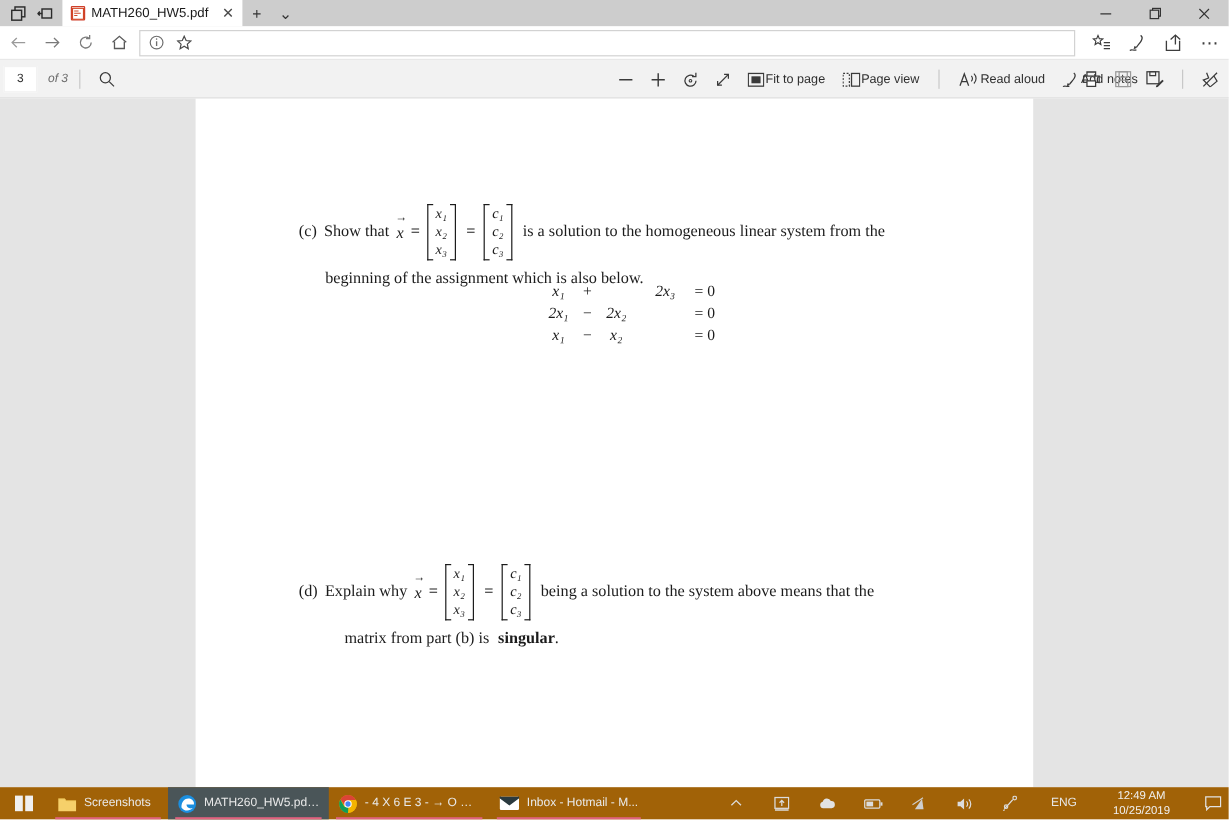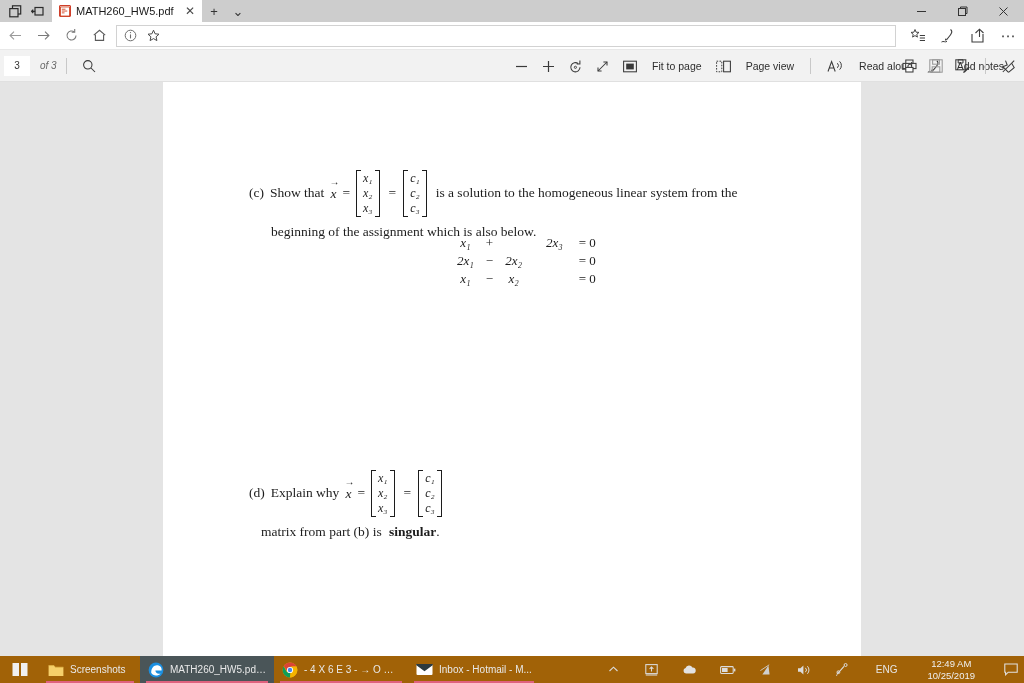--- a/index.html
+++ b/index.html
@@ -97,21 +97,21 @@
     border: 1px solid #f2f2f2; display: flex; align-items: center;
     justify-content: center; font-size: 10px; color: #333;
   }
   .pagecount { font-size: 10px; color: #6a6a6a; margin-left: 9px; font-style: italic; }
   .vsep { width: 1px; height: 16px; background: #c8c8c8; margin: 0 9px; }
   .tb-icon {
     height: 24px; display: flex; align-items: center; justify-content: center;
     color: #3a3a3a; padding: 0 6px;
   }
   .tb-item {
-    height: 24px; display: flex; align-items: center; gap: 15px;
+    height: 24px; display: flex; align-items: center; gap: 1px;
     padding: 0 7px; color: #2e2e2e; font-size: 10.5px; white-space: nowrap;
   }
   .pdfbar-left { display: flex; align-items: center; }
   .pdfbar-center {
     position: absolute; left: 508px; top: 0; height: 32px;
     display: flex; align-items: center;
   }
   .pdfbar-right {
     position: absolute; right: 2px; top: 0; height: 32px;
     display: flex; align-items: center;
@@ -524,22 +524,23 @@
           <span style="margin-left:7px;">=</span>
           <span class="matrix" style="margin-left:7px;">
             <span class="brk l"></span>
             <span class="mcol">
               <span>c₁</span>
               <span>c₂</span>
               <span>c₃</span>
             </span>
             <span class="brk r"></span>
           </span>
+          <span style="margin-left:7px;">being a solution to the system above means that the</span>
         </span>
-        <div style="margin-top:7px; margin-left:12px;">
+        <div style="margin-top:7px; margin-left:38px;">
           <span>matrix from part (b) is</span>
           <span class="bold" style="margin-left:4px;">singular</span><span>.</span>
         </div>
       </div>
 
     </div>
   </div>
 
   <div class="taskbar">
     <div class="tb-taskview">

